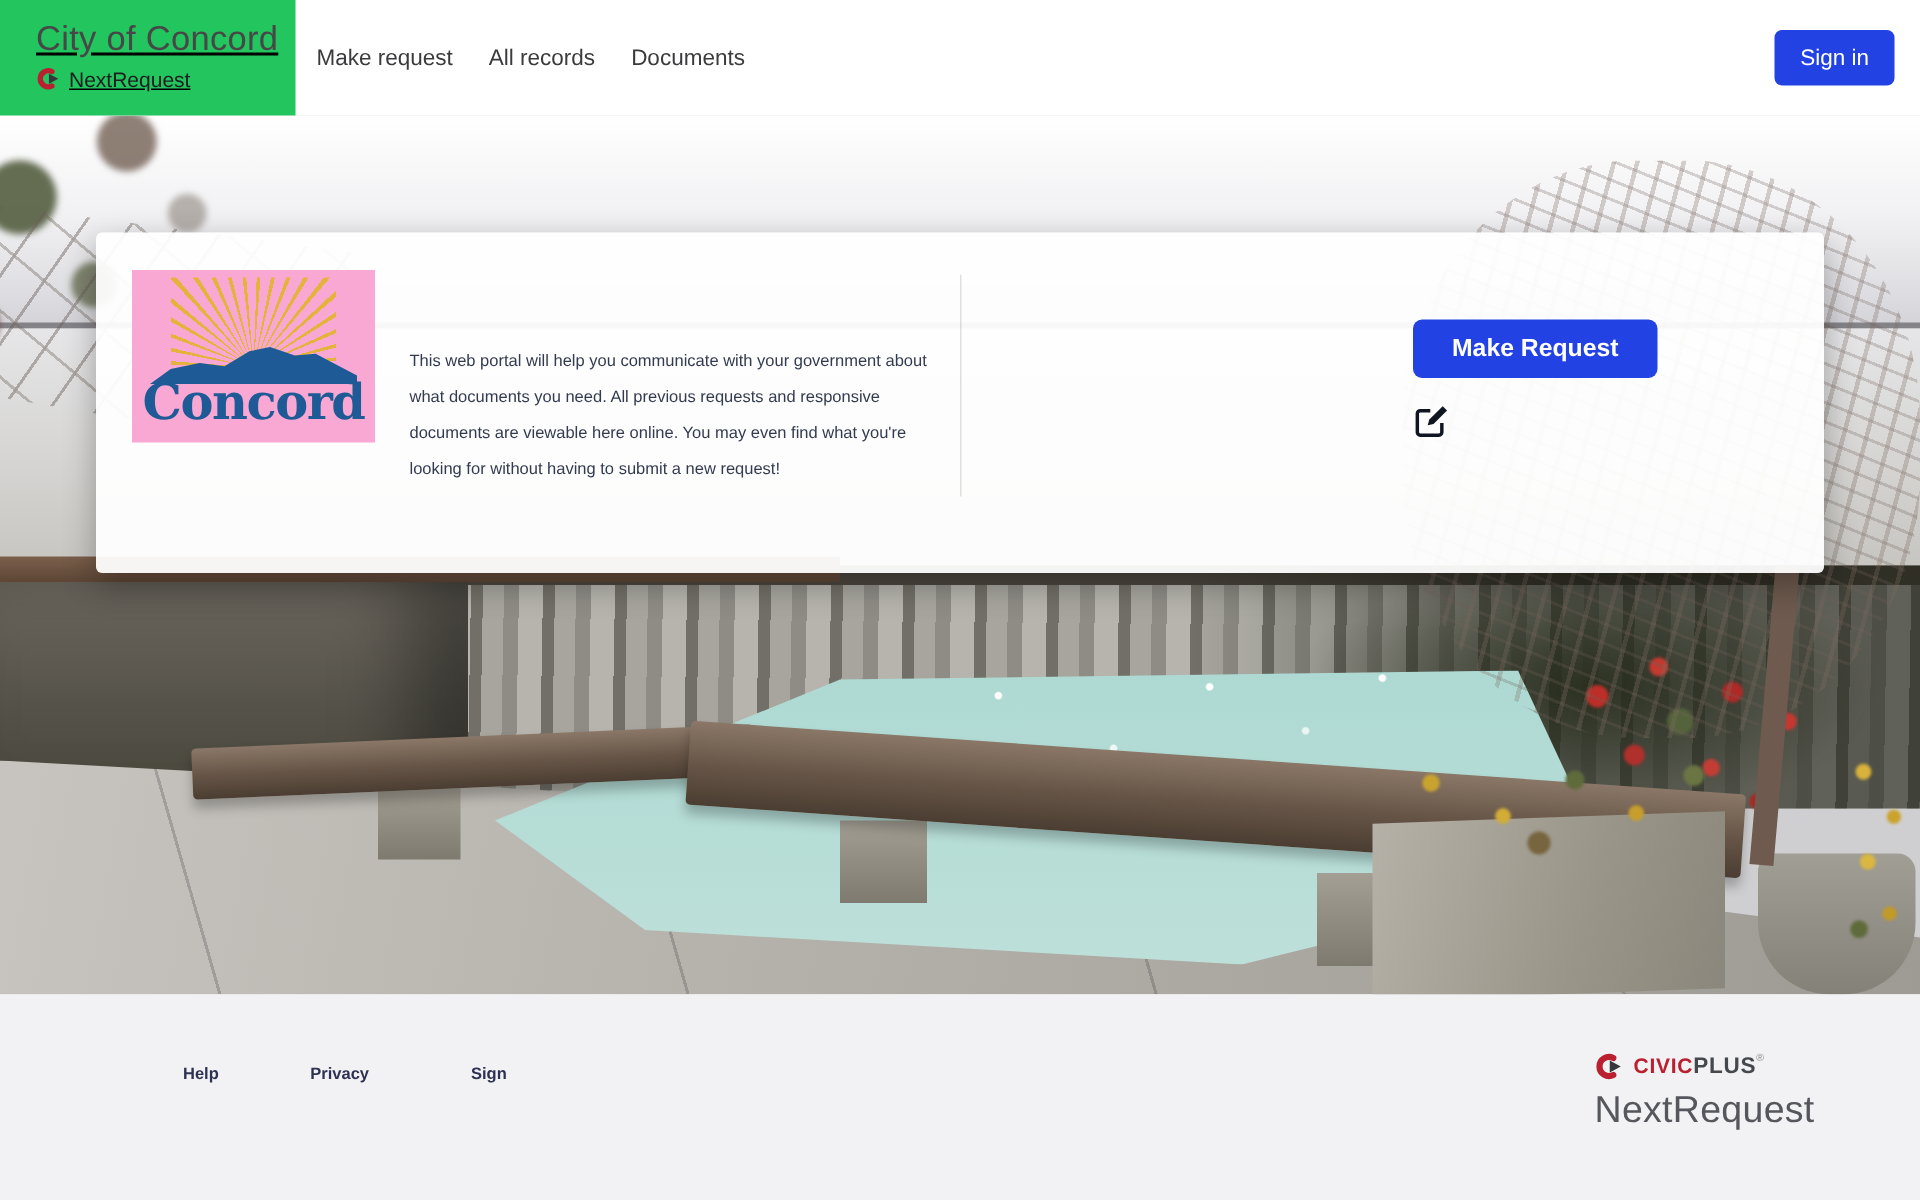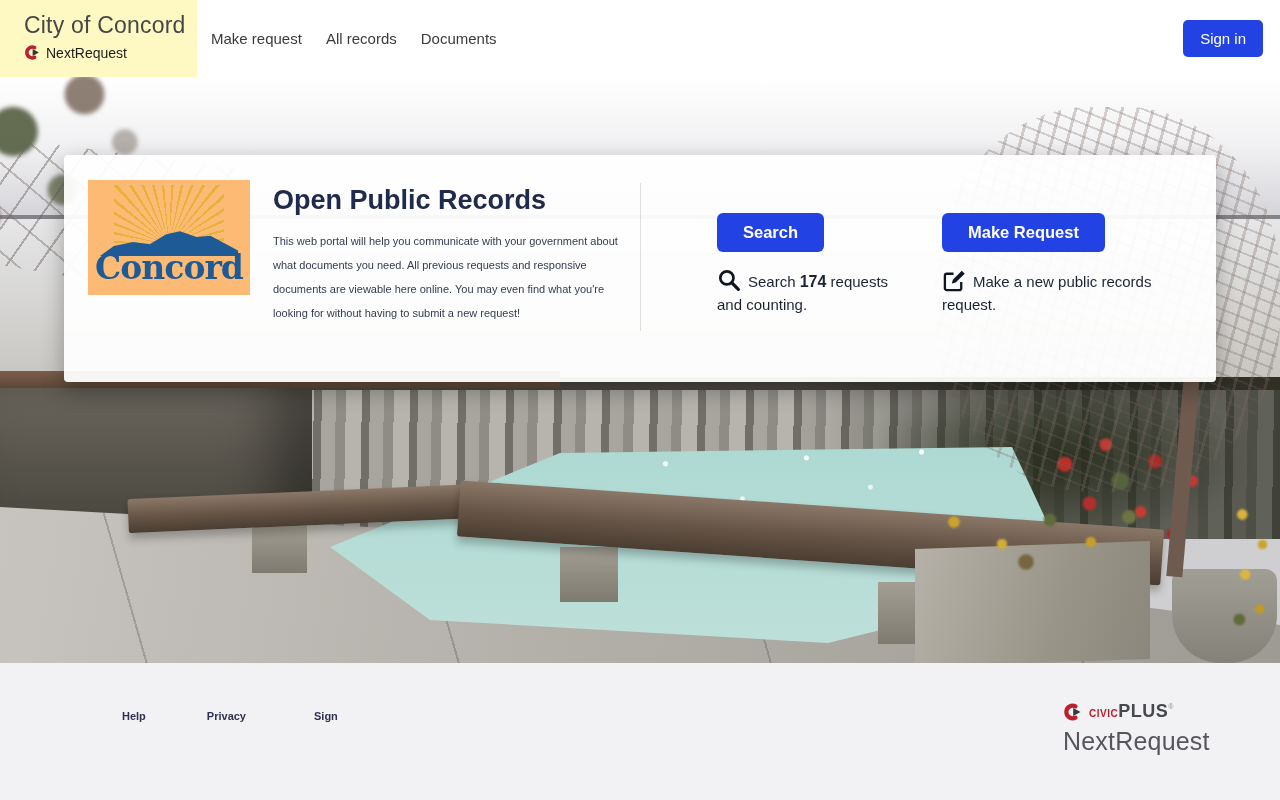--- a/index.html
+++ b/index.html
@@ -10,21 +10,21 @@
     --footer-bg:#f2f2f4;
     --ink:#333b50;
     --navy:#202a4c;
   }
   *{box-sizing:border-box;margin:0;padding:0;}
   html,body{width:1280px;height:800px;overflow:hidden;}
   body{font-family:"Liberation Sans","DejaVu Sans",sans-serif;background:#fff;}
 
   
   .header{position:relative;height:77px;background:#fff;display:flex;align-items:stretch;z-index:50;}
-  .logo-box{width:197px;background:#fef9c3;padding:10px 0 0 24px;}
+  .logo-box{width:197px;background:#22c55e;padding:10px 0 0 24px;text-decoration:underline;}
   .site-title{font-size:23px;font-weight:400;color:#474747;letter-spacing:.2px;line-height:30px;}
   .brand-row{display:flex;align-items:center;gap:5px;margin-top:4px;}
   .brand-row .brand-text{font-size:14px;color:#1d1d1f;}
   .nav{display:flex;align-items:center;gap:24px;padding-left:14px;}
   .nav a{font-size:15px;color:#3b3b3d;text-decoration:none;cursor:pointer;}
   .sign-in{position:absolute;right:17px;top:20px;height:37px;padding:0 17px;background:var(--accent-blue);
            color:#fff;font-size:15px;border:none;border-radius:5px;cursor:pointer;font-family:inherit;}
 
   
   .hero{position:relative;height:586px;overflow:hidden;background:#cfcfd1;}
@@ -98,21 +98,21 @@
       repeating-linear-gradient(40deg,rgba(115,105,96,.7) 0 2px,transparent 2px 34px);
       clip-path:polygon(0 0,100% 20%,80% 100%,0 80%);}
   .tree-right{left:935px;top:30px;width:345px;height:385px;border-radius:45%;opacity:.8;background:
       repeating-linear-gradient(105deg,rgba(125,108,98,.38) 0 3px,transparent 3px 15px),
       repeating-linear-gradient(22deg,rgba(112,96,88,.33) 0 2px,transparent 2px 12px);}
   .trunk-right{left:1175px;top:300px;width:16px;height:200px;background:#6e5a4e;transform:rotate(5deg);}
 
   
   .card{position:absolute;left:64px;top:78px;width:1152px;height:227px;background:rgba(255,255,255,.94);
         border-radius:4px;box-shadow:0 8px 22px rgba(0,0,0,.3);z-index:20;}
-  .concord-logo{position:absolute;left:24px;top:25px;width:162px;height:115px;background:#fdba74;}
+  .concord-logo{position:absolute;left:24px;top:25px;width:162px;height:115px;background:#f9a8d4;}
   .rays{position:absolute;left:26px;right:26px;top:5px;height:60px;
         background:repeating-conic-gradient(from -88deg at 50% 100%,var(--sun-gold) 0deg 2.4deg,transparent 2.4deg 9deg);}
   .mountain{position:absolute;left:12px;right:12px;top:48px;height:28px;background:var(--concord-blue);
         clip-path:polygon(0% 100%,10% 64%,24% 50%,36% 58%,48% 22%,58% 12%,70% 32%,80% 28%,100% 80%,100% 100%);}
   .concord-word{position:absolute;bottom:8px;width:100%;text-align:center;
         font-family:"DejaVu Serif","Liberation Serif",serif;font-weight:bold;font-size:33px;
         color:var(--concord-blue);letter-spacing:-1px;}
   .card-title{position:absolute;left:209px;top:30px;font-size:27px;font-weight:bold;color:var(--navy);}
   .card-desc{position:absolute;left:209px;top:74px;width:360px;font-size:11px;line-height:24px;color:var(--ink);}
   .card-divider{position:absolute;left:576px;top:28px;width:1px;height:148px;background:rgba(0,0,0,.12);}
@@ -126,22 +126,22 @@
   .action-info b{font-size:16px;}
 
   
   .footer{position:relative;height:137px;background:var(--footer-bg);}
   .footer-links{position:absolute;left:122px;top:47px;display:flex;}
   .footer-links a{font-size:11px;font-weight:bold;color:#2e3252;text-decoration:none;cursor:pointer;}
   .footer-links a:nth-child(1){margin-right:61px;}
   .footer-links a:nth-child(2){margin-right:68px;}
   .civicplus{position:absolute;left:1063px;top:38px;}
   .civicplus-row{display:flex;align-items:center;gap:6px;}
-  .civic{color:var(--civicplus-red);font-weight:bold;font-size:10px;letter-spacing:.5px;}
-  .plus{color:#45484d;font-weight:bold;font-size:18px;letter-spacing:.5px;}
+  .civic{color:var(--civicplus-red);font-weight:bold;font-size:14px;letter-spacing:.5px;}
+  .plus{color:#45484d;font-weight:bold;font-size:15px;letter-spacing:.5px;}
   .reg{font-size:7px;color:#8a8a8a;vertical-align:8px;}
   .footer-brand{margin-top:5px;font-size:25px;color:#56575c;letter-spacing:.2px;}
 </style>
 </head>
 <body>
 
 <div class="header">
   <div class="logo-box">
     <div class="site-title">City of Concord</div>
     <div class="brand-row">
@@ -186,43 +186,31 @@
   <div class="layer tree-left-branches"></div>
   <div class="layer tree-right"></div>
   <div class="layer trunk-right"></div>
 
   <div class="card">
     <div class="concord-logo">
       <div class="rays"></div>
       <div class="mountain"></div>
       <div class="concord-word">Concord</div>
     </div>
-    <h1 class="card-title">Open Public Records</h1>
     <p class="card-desc">This web portal will help you communicate with your government about what documents you need. All previous requests and responsive documents are viewable here online. You may even find what you're looking for without having to submit a new request!</p>
     <div class="card-divider"></div>
 
-    <div class="action-col col-search">
-      <button class="action-btn">Search</button>
-      <div class="action-info">
-        <svg width="25" height="25" viewBox="0 0 24 24">
-          <circle cx="9.5" cy="9.5" r="6.3" fill="none" stroke="#101522" stroke-width="2.6"></circle>
-          <line x1="14.3" y1="14.3" x2="20.5" y2="20.5" stroke="#101522" stroke-width="3.2" stroke-linecap="round"></line>
-        </svg><span>Search</span>
-        <b>174</b>
-        <span>requests and counting.</span>
-      </div>
-    </div>
 
     <div class="action-col col-make">
       <button class="action-btn">Make Request</button>
       <div class="action-info">
         <svg width="25" height="25" viewBox="0 0 26 26">
           <path d="M20 14.5 V21 a2 2 0 0 1 -2 2 H5 a2 2 0 0 1 -2 -2 V8 a2 2 0 0 1 2 -2 h7" fill="none" stroke="#101522" stroke-width="2.4"></path>
           <path d="M10.2 16.2 l1.1-4 L20.6 2.9 l3 3 L14.2 15.2 z" fill="#101522"></path>
-        </svg><span>Make a new public records request.</span>
+        </svg>
       </div>
     </div>
   </div>
 </div>
 
 <div class="footer">
   <div class="footer-links">
     <a>Help</a>
     <a>Privacy</a>
     <a>Sign</a>

